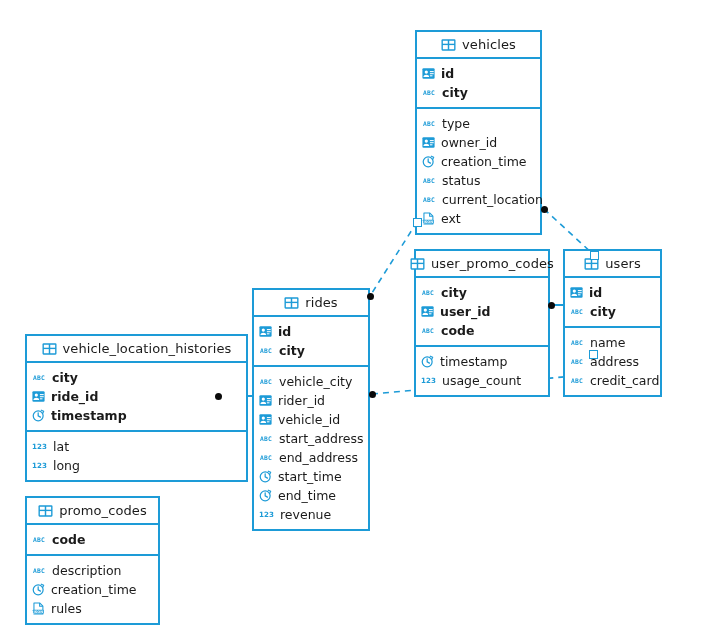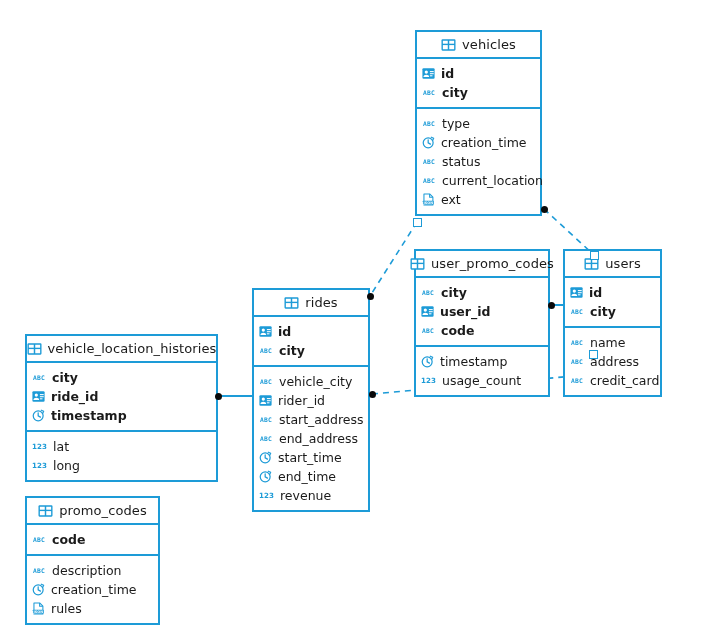--- a/index.html
+++ b/index.html
@@ -105,20 +105,33 @@
           <span class="ico">
             <svg width="14" height="13" viewBox="0 0 20 14">
               <text x="10" y="10.6" font-family="DejaVu Sans Mono, monospace" font-size="9" font-weight="bold" fill="#1d9bd7" text-anchor="middle" letter-spacing="0.2">ABC</text>
             </svg>
           </span>
           <span class="fname">type</span>
         </div>
         <div class="row">
           <span class="ico">
             <svg width="13" height="13" viewBox="0 0 16 16">
+              <rect x="0.5" y="1.5" width="15" height="13" rx="1.4" fill="#1d9bd7"></rect>
+              <circle cx="5.3" cy="6.3" r="2.0" fill="#fff"></circle>
+              <path d="M1.8 12.4c0-2.0 1.6-3.0 3.5-3.0s3.5 1.0 3.5 3.0z" fill="#fff"></path>
+              <rect x="9.7" y="5.0" width="4.7" height="1.3" fill="#fff"></rect>
+              <rect x="9.7" y="7.6" width="4.7" height="1.3" fill="#fff"></rect>
+              <rect x="9.7" y="10.2" width="3.2" height="1.3" fill="#fff"></rect>
+            </svg>
+          </span>
+          <span class="fname">owner_id</span>
+        </div>
+        <div class="row">
+          <span class="ico">
+            <svg width="13" height="13" viewBox="0 0 16 16">
               <circle cx="7.6" cy="8.4" r="6.1" fill="none" stroke="#1d9bd7" stroke-width="1.5"></circle>
               <path d="M7.6 4.6 V8.4 L10.4 10.0" fill="none" stroke="#1d9bd7" stroke-width="1.5" stroke-linecap="round"></path>
               <path d="M11.4 1.4 l3.0 1.5 -1.3 2.6" fill="none" stroke="#1d9bd7" stroke-width="1.4" stroke-linecap="round" stroke-linejoin="round"></path>
             </svg>
           </span>
           <span class="fname">creation_time</span>
         </div>
         <div class="row">
           <span class="ico">
             <svg width="14" height="13" viewBox="0 0 20 14">
@@ -329,20 +342,33 @@
               <path d="M1.8 12.4c0-2.0 1.6-3.0 3.5-3.0s3.5 1.0 3.5 3.0z" fill="#fff"></path>
               <rect x="9.7" y="5.0" width="4.7" height="1.3" fill="#fff"></rect>
               <rect x="9.7" y="7.6" width="4.7" height="1.3" fill="#fff"></rect>
               <rect x="9.7" y="10.2" width="3.2" height="1.3" fill="#fff"></rect>
             </svg>
           </span>
           <span class="fname">rider_id</span>
         </div>
         <div class="row">
           <span class="ico">
+            <svg width="13" height="13" viewBox="0 0 16 16">
+              <rect x="0.5" y="1.5" width="15" height="13" rx="1.4" fill="#1d9bd7"></rect>
+              <circle cx="5.3" cy="6.3" r="2.0" fill="#fff"></circle>
+              <path d="M1.8 12.4c0-2.0 1.6-3.0 3.5-3.0s3.5 1.0 3.5 3.0z" fill="#fff"></path>
+              <rect x="9.7" y="5.0" width="4.7" height="1.3" fill="#fff"></rect>
+              <rect x="9.7" y="7.6" width="4.7" height="1.3" fill="#fff"></rect>
+              <rect x="9.7" y="10.2" width="3.2" height="1.3" fill="#fff"></rect>
+            </svg>
+          </span>
+          <span class="fname">vehicle_id</span>
+        </div>
+        <div class="row">
+          <span class="ico">
             <svg width="14" height="13" viewBox="0 0 20 14">
               <text x="10" y="10.6" font-family="DejaVu Sans Mono, monospace" font-size="9" font-weight="bold" fill="#1d9bd7" text-anchor="middle" letter-spacing="0.2">ABC</text>
             </svg>
           </span>
           <span class="fname">start_address</span>
         </div>
         <div class="row">
           <span class="ico">
             <svg width="14" height="13" viewBox="0 0 20 14">
               <text x="10" y="10.6" font-family="DejaVu Sans Mono, monospace" font-size="9" font-weight="bold" fill="#1d9bd7" text-anchor="middle" letter-spacing="0.2">ABC</text>
@@ -373,21 +399,21 @@
         <div class="row">
           <span class="ico">
             <svg width="15" height="13" viewBox="0 0 20 14">
               <text x="10" y="10.8" font-family="DejaVu Sans, sans-serif" font-size="9.5" font-weight="bold" fill="#1d9bd7" text-anchor="middle">123</text>
             </svg>
           </span>
           <span class="fname">revenue</span>
         </div>
       </div>
     </div>
-    <div class="table" style="left: 25px; top: 334px; width: 193px;">
+    <div class="table" style="left: 25px; top: 334px; width: 223px;">
       <div class="tbl-header">
         <span class="ico">
           <svg width="15" height="12" viewBox="0 0 16 13">
             <rect x="0.4" y="0.4" width="15.2" height="12.2" rx="1.2" fill="#1d9bd7"></rect>
             <rect x="1.9" y="1.9" width="5.3" height="3.2" fill="#fff"></rect>
             <rect x="8.8" y="1.9" width="5.3" height="3.2" fill="#fff"></rect>
             <rect x="1.9" y="6.6" width="5.3" height="4.5" fill="#fff"></rect>
             <rect x="8.8" y="6.6" width="5.3" height="4.5" fill="#fff"></rect>
           </svg>
         </span>

